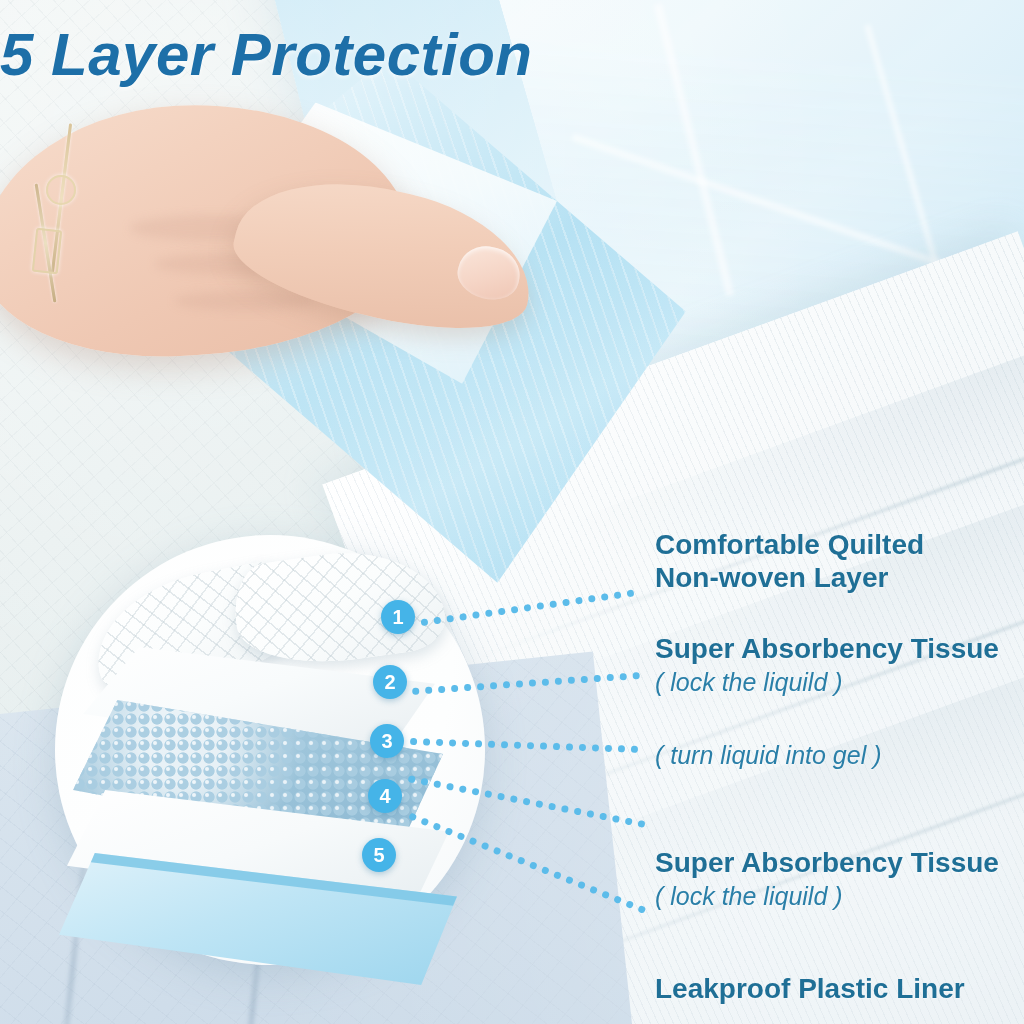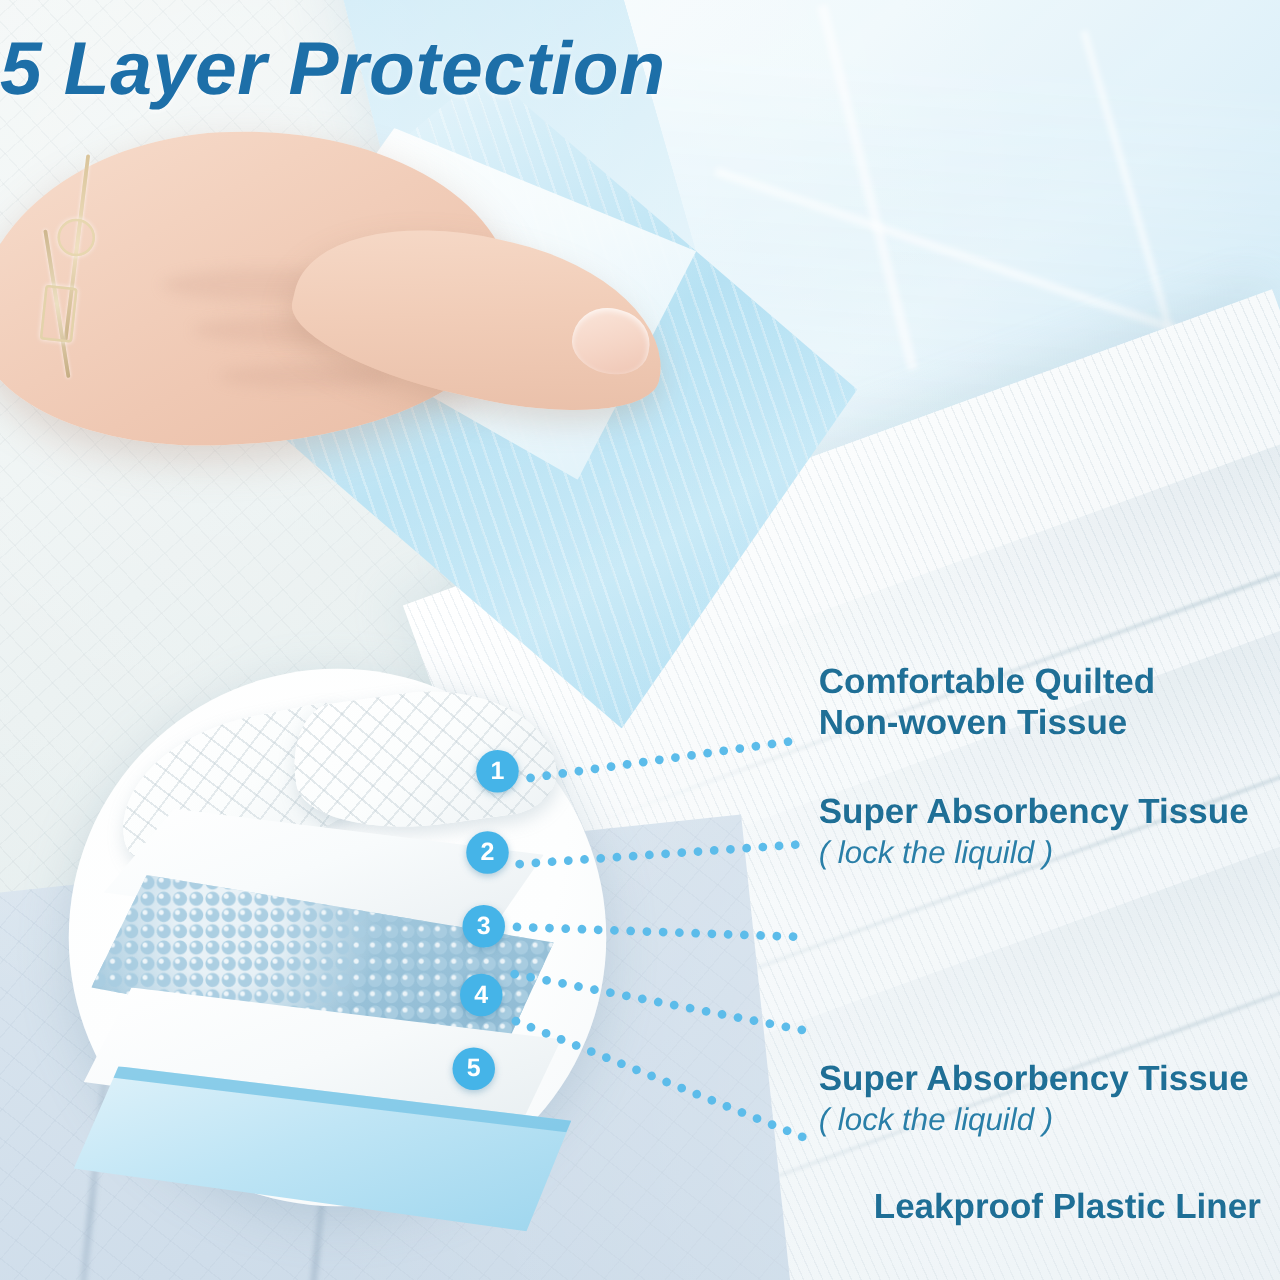--- a/index.html
+++ b/index.html
@@ -448,35 +448,36 @@
       <i style="left:208px"></i>
       <i style="left:221px"></i>
       <i style="left:234px"></i>
       <i style="left:247px"></i>
     </div>
 
   <div class="labels">
 
     <div class="lbl-block" style="top:0px;">
       <div class="lbl-main">Comfortable Quilted</div>
-      <div class="lbl-main">Non-woven Tissue</div>
+      <div class="lbl-main">Non-woven Layer</div>
     </div>
 
     <div class="lbl-block" style="top:104px;">
       <div class="lbl-main">Super Absorbency Tissue</div>
       <div class="lbl-sub">( lock the liquild )</div>
     </div>
 
     <div class="lbl-block" style="top:210px;">
+      <div class="lbl-sub">( turn liquid into gel )</div>
     </div>
 
     <div class="lbl-block" style="top:318px;">
       <div class="lbl-main">Super Absorbency Tissue</div>
       <div class="lbl-sub">( lock the liquild )</div>
     </div>
 
-    <div class="lbl-block" style="top:420px;margin-left:44px;">
+    <div class="lbl-block" style="top:444px;">
       <div class="lbl-main">Leakproof Plastic Liner</div>
     </div>
 
   </div>
 
 </div>
 
 </body></html>

